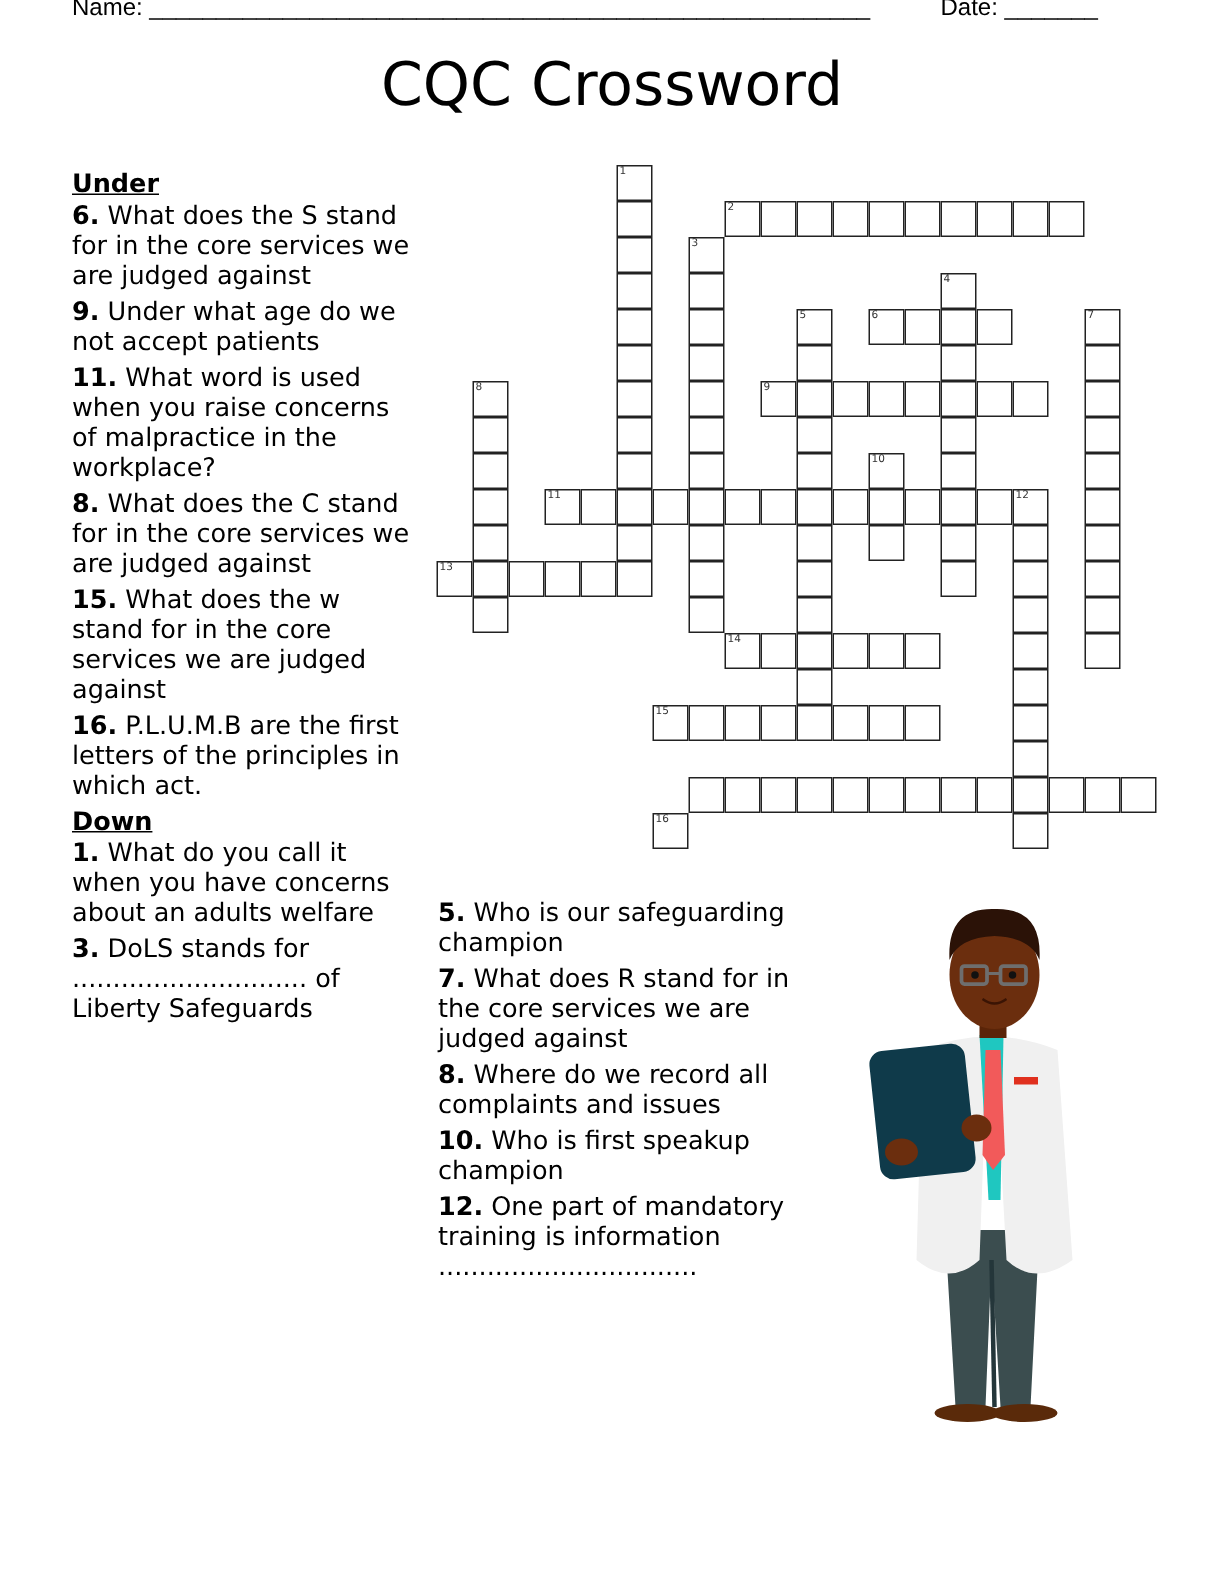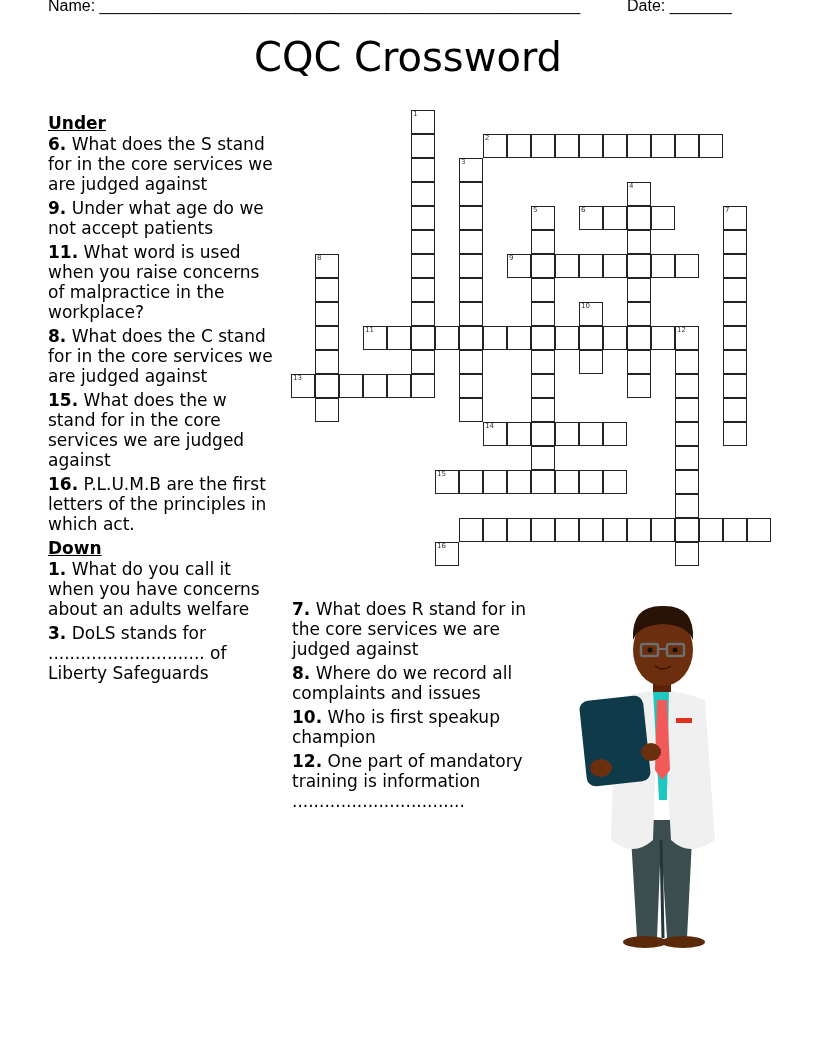--- a/index.html
+++ b/index.html
@@ -34,20 +34,21 @@
   <div class="clue"><b>11.</b><span> What word is used when you raise concerns of malpractice in the workplace?</span></div>
   <div class="clue"><b>8.</b><span> What does the C stand for in the core services we are judged against</span></div>
   <div class="clue"><b>15.</b><span> What does the w stand for in the core services we are judged against</span></div>
   <div class="clue"><b>16.</b><span> P.L.U.M.B are the first letters of the principles in which act.</span></div>
   <div class="sec-head">Down</div>
   <div class="clue"><b>1.</b><span> What do you call it when you have concerns about an adults welfare</span></div>
   <div class="clue"><b>3.</b><span> DoLS stands for ............................. of Liberty Safeguards</span></div>
 </div>
 
 <div class="clues clues-mid">
+  <div class="clue"><b>5.</b><span> Who is our safeguarding champion</span></div>
   <div class="clue"><b>7.</b><span> What does R stand for in the core services we are judged against</span></div>
   <div class="clue"><b>8.</b><span> Where do we record all complaints and issues</span></div>
   <div class="clue"><b>10.</b><span> Who is first speakup champion</span></div>
   <div class="clue"><b>12.</b><span> One part of mandatory training is information ................................</span></div>
 </div>
 
 <div class="grid" id="crossword-grid">
     <div class="cell" style="left: 411px; top: 110px;">
       <span class="num">1</span>
     </div>

